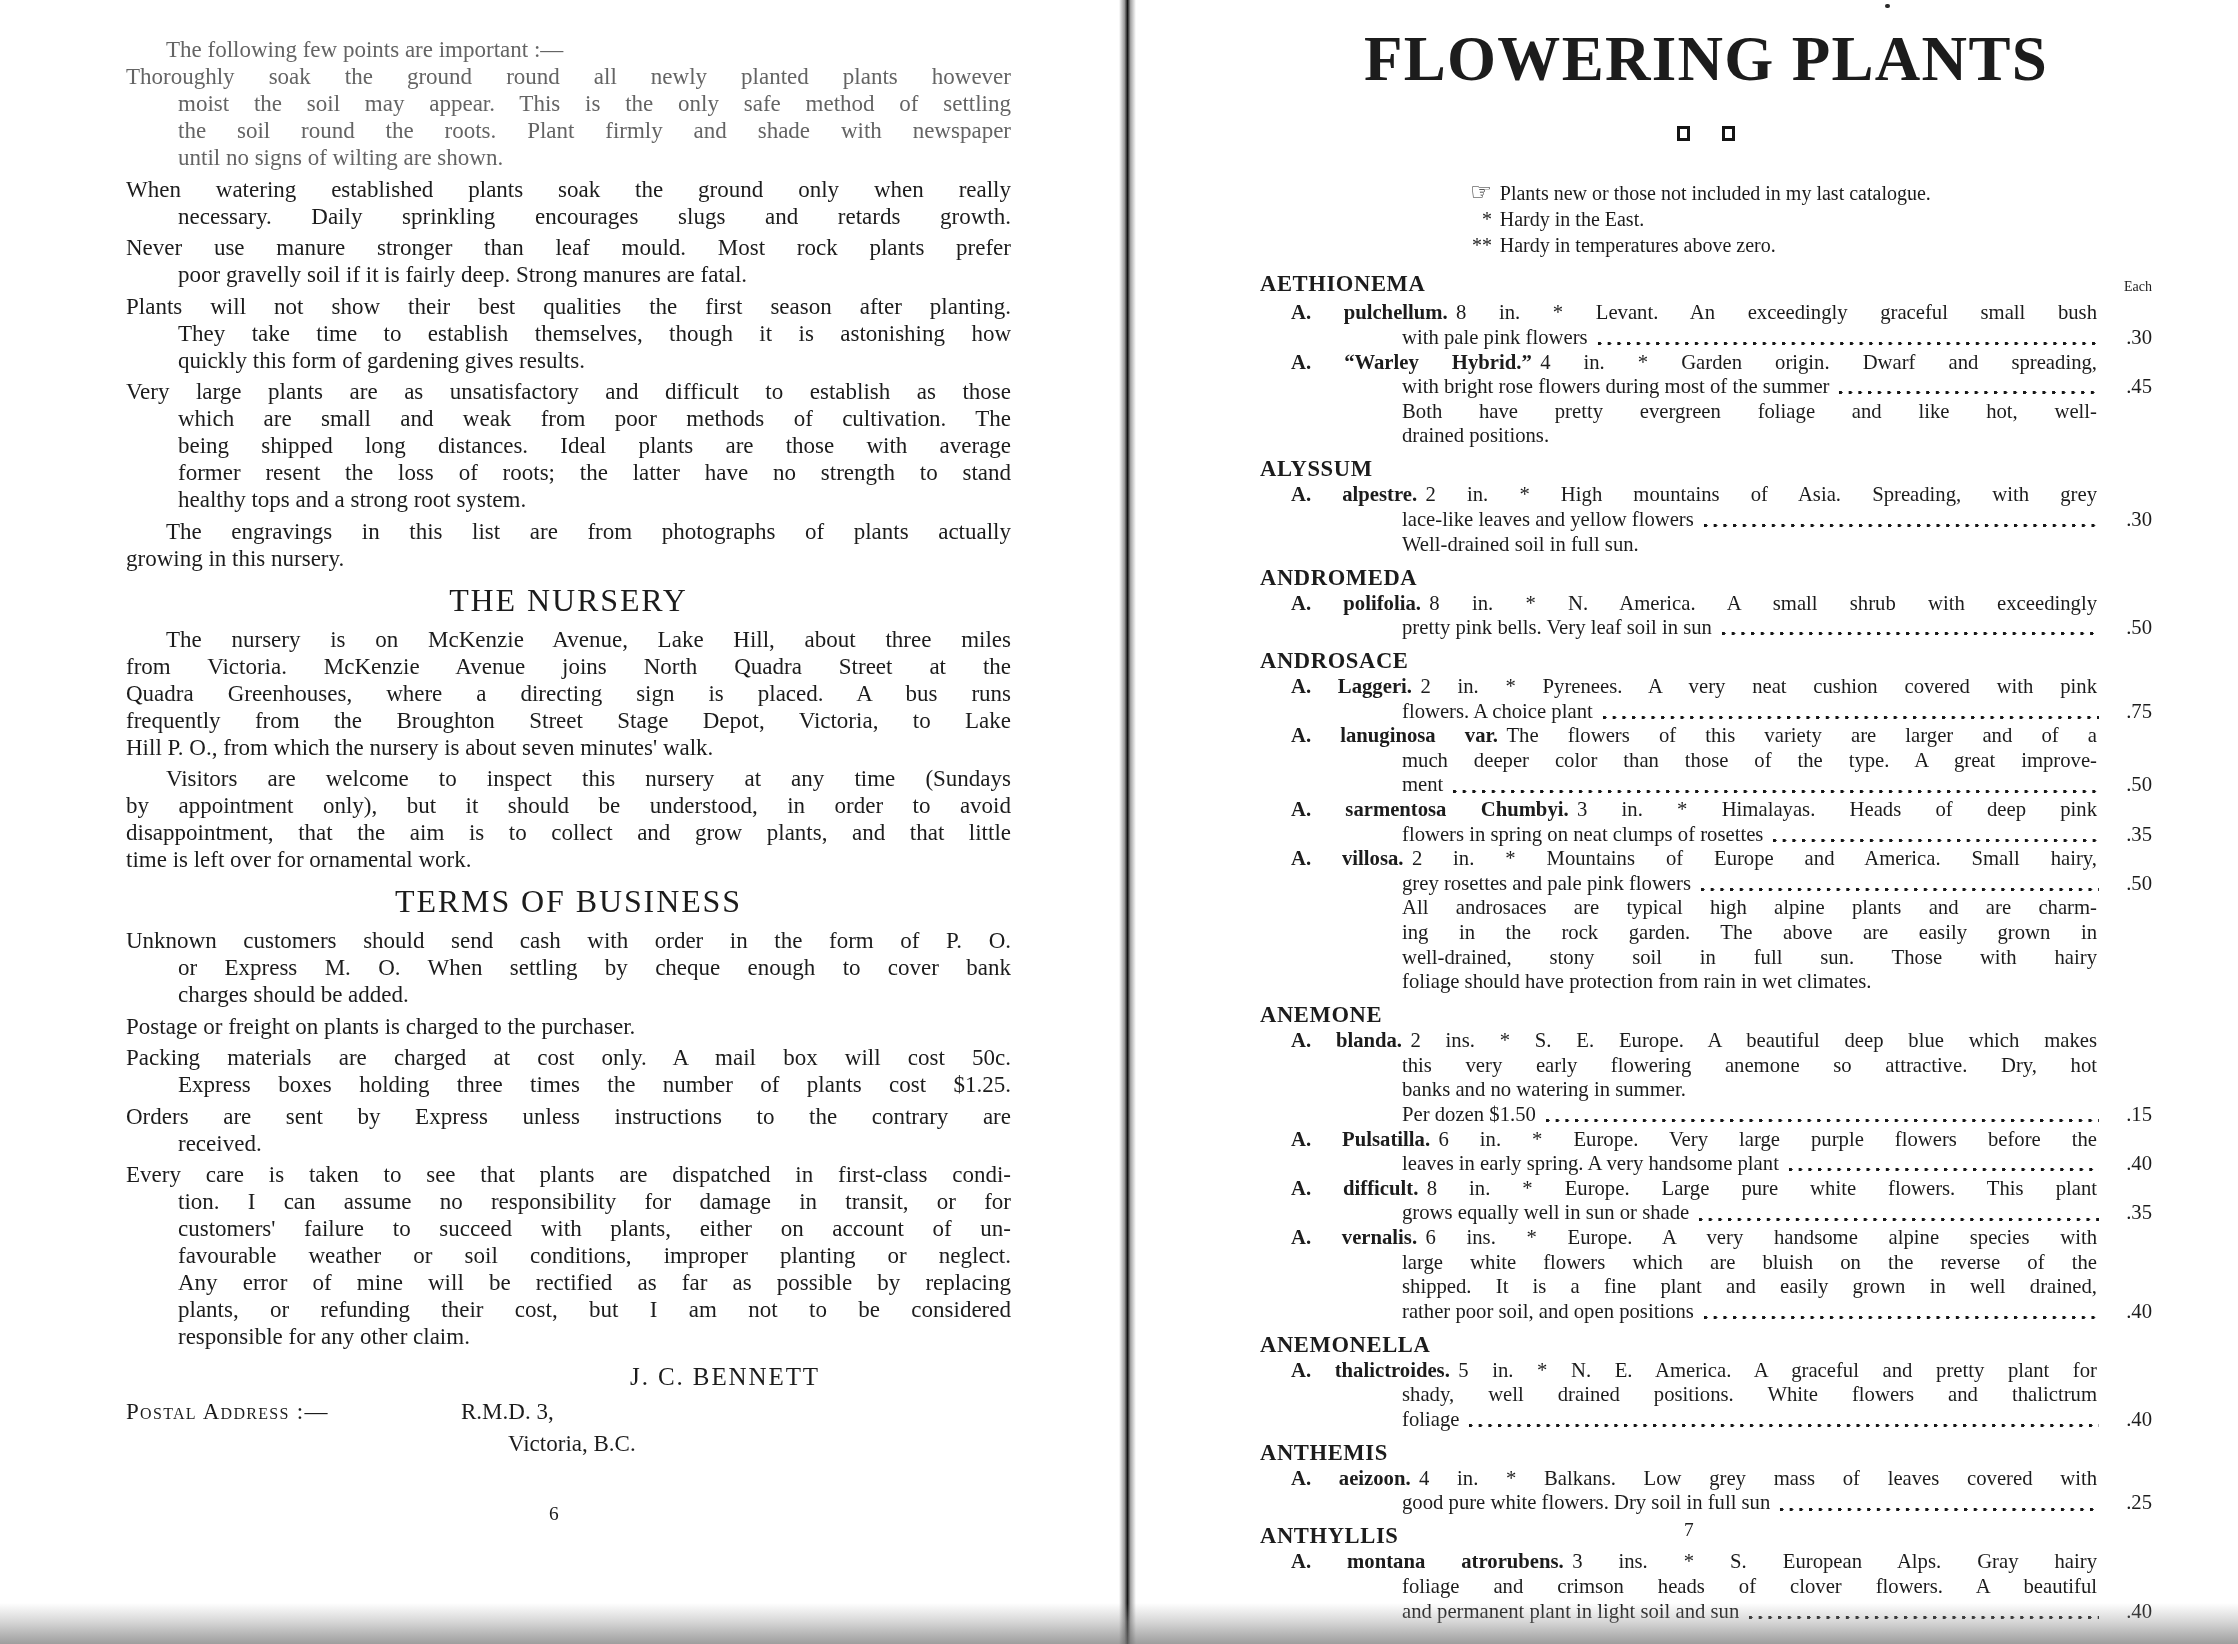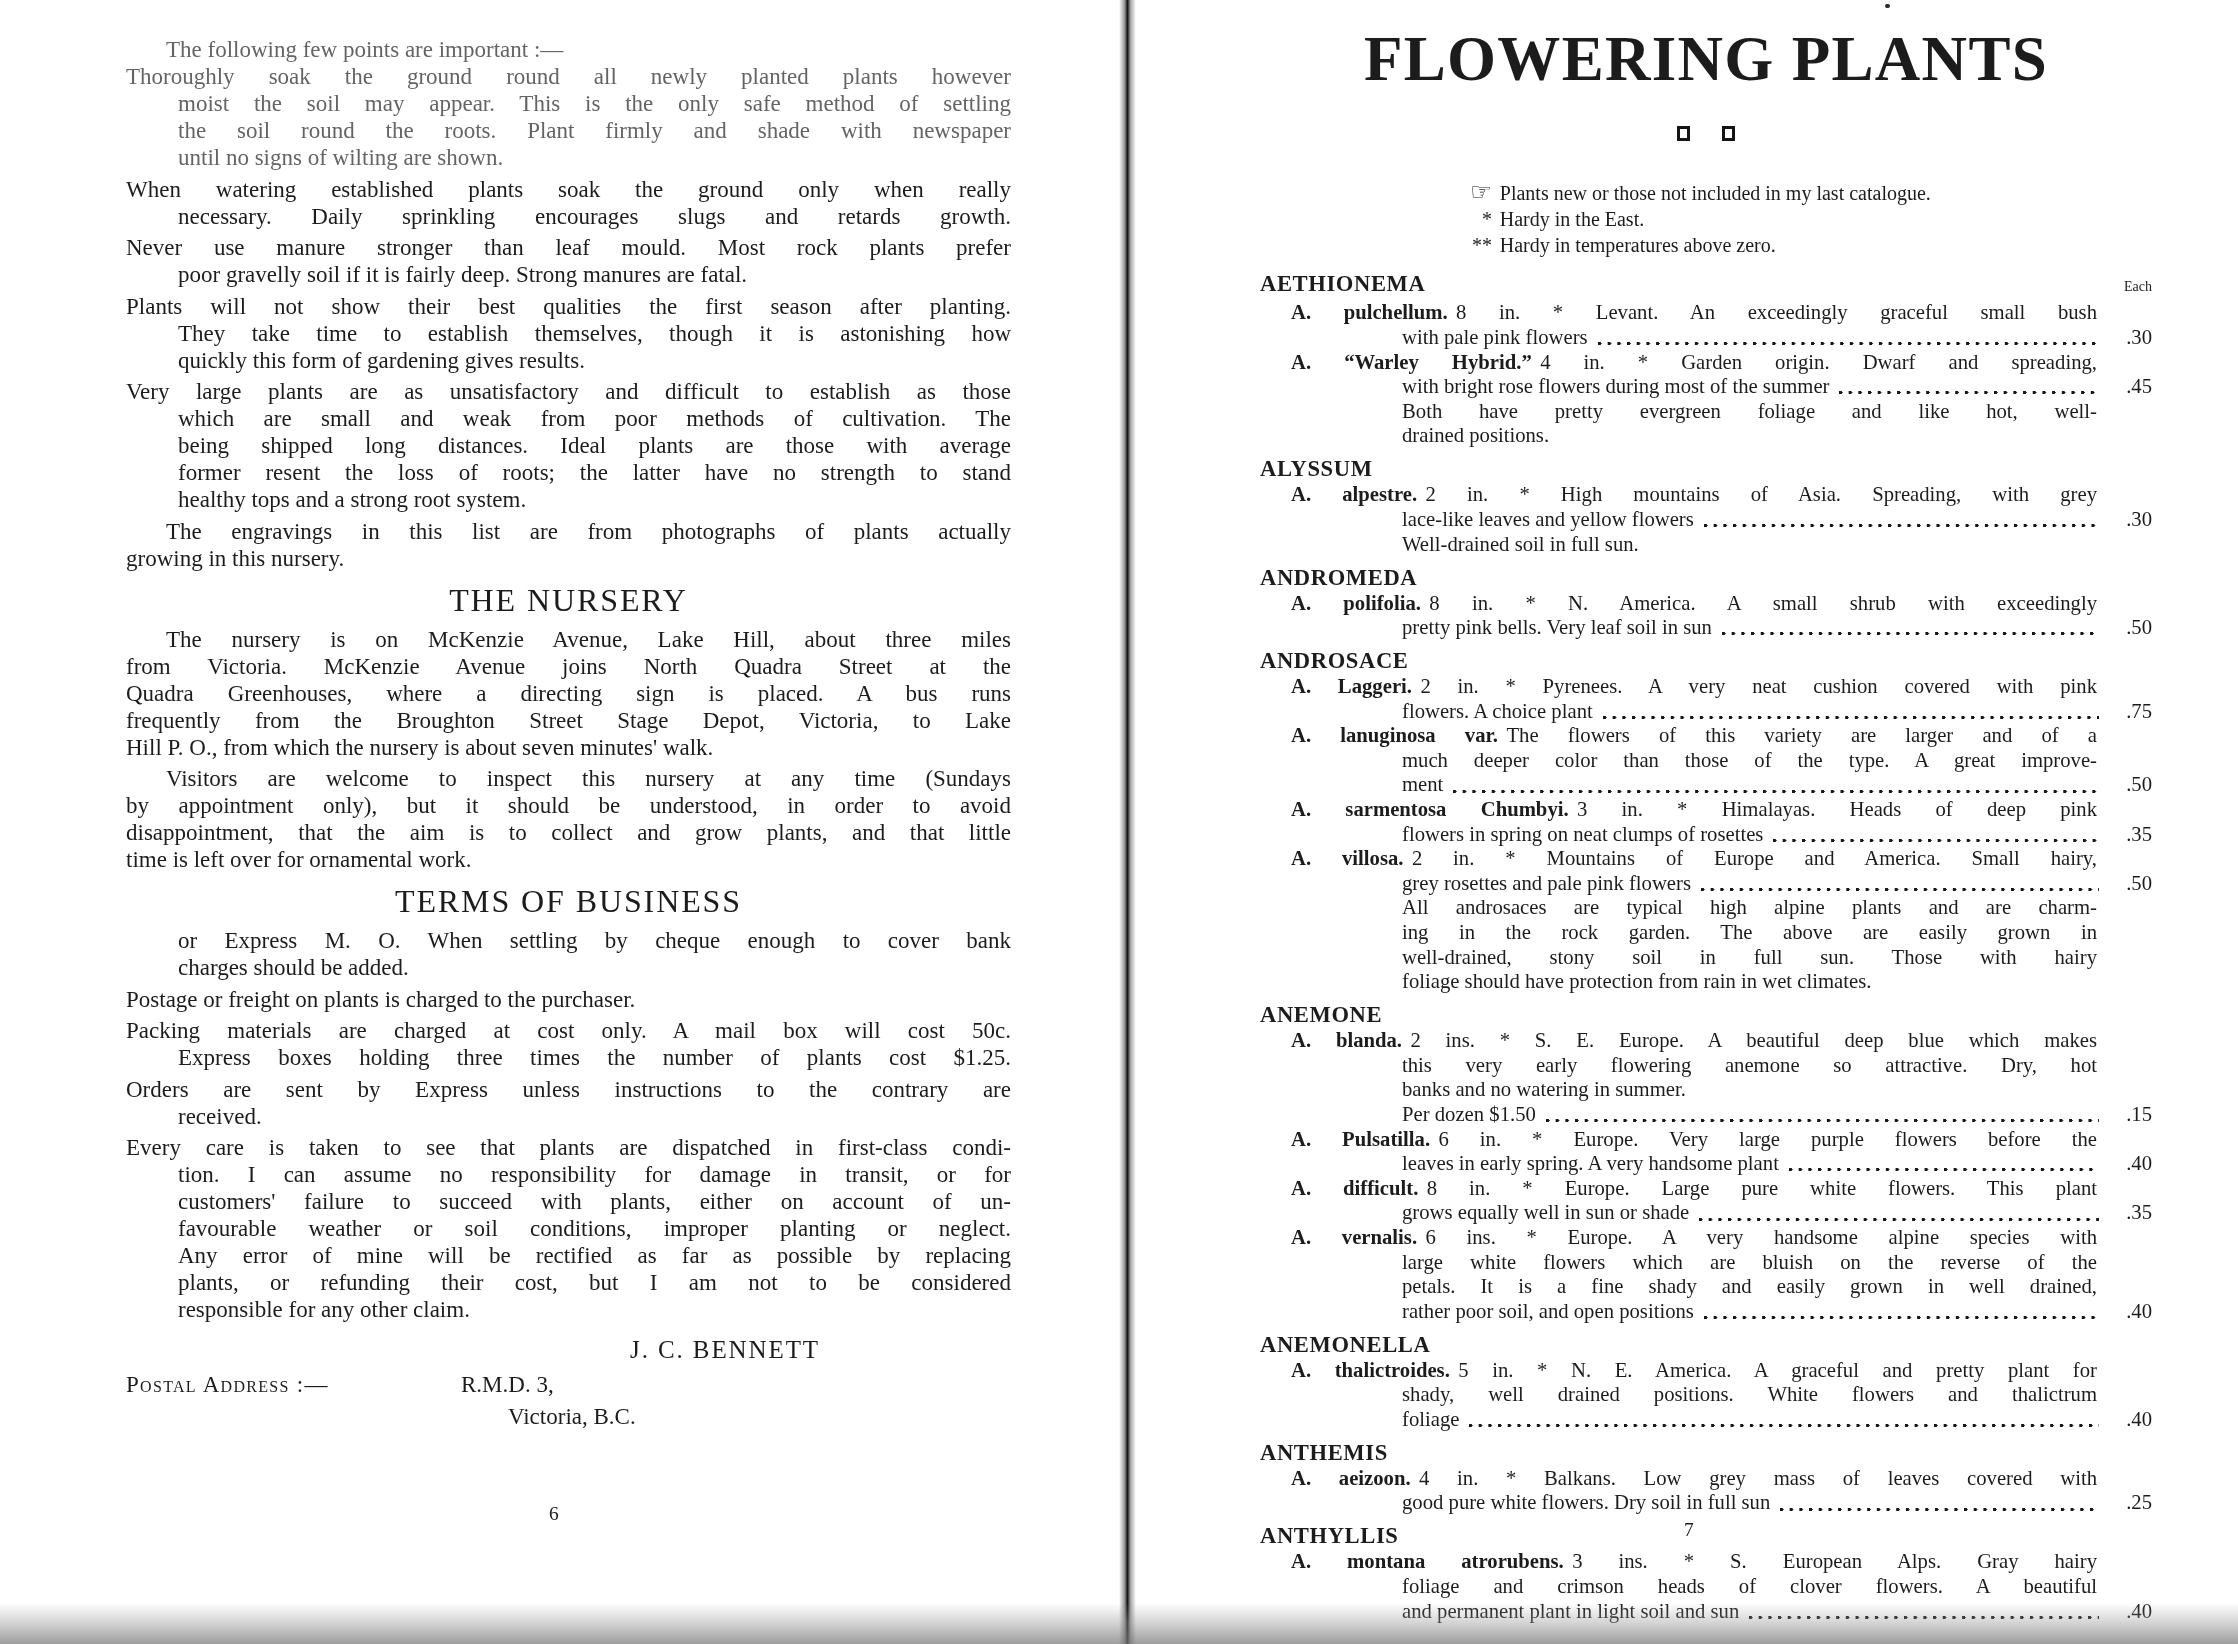--- a/index.html
+++ b/index.html
@@ -109,20 +109,21 @@
           <div class="l-line l-i0">Hill P. O., from which the nursery is about seven minutes' walk.</div>
         </div>
         <div class="l-para">
           <div class="l-line l-i2 j">Visitors are welcome to inspect this nursery at any time (Sundays</div>
           <div class="l-line l-i0 j">by appointment only), but it should be understood, in order to avoid</div>
           <div class="l-line l-i0 j">disappointment, that the aim is to collect and grow plants, and that little</div>
           <div class="l-line l-i0">time is left over for ornamental work.</div>
         </div>
         <div class="l-heading">TERMS OF BUSINESS</div>
         <div class="l-para">
+          <div class="l-line l-i0 j">Unknown customers should send cash with order in the form of P. O.</div>
           <div class="l-line l-i1 j">or Express M. O.  When settling by cheque enough to cover bank</div>
           <div class="l-line l-i1">charges should be added.</div>
         </div>
         <div class="l-para">
           <div class="l-line l-i0">Postage or freight on plants is charged to the purchaser.</div>
         </div>
         <div class="l-para">
           <div class="l-line l-i0 j">Packing materials are charged at cost only.  A mail box will cost 50c.</div>
           <div class="l-line l-i1 j">Express boxes holding three times the number of plants cost $1.25.</div>
         </div>
@@ -253,21 +254,21 @@
           <span class="r-price">.40</span>
         </div>
         <div class="r-line r-i0 j"><span class="r-bold">A. difficult.</span><span class="r-text">8 in.  *  Europe.  Large pure white flowers.  This plant</span></div>
         <div class="r-line r-i1 price">
           <span class="r-text">grows equally well in sun or shade</span>
           <span class="leader"></span>
           <span class="r-price">.35</span>
         </div>
         <div class="r-line r-i0 j"><span class="r-bold">A. vernalis.</span><span class="r-text">6 ins.  *  Europe.  A very handsome alpine species with</span></div>
         <div class="r-line r-i1 j"><span class="r-text">large white flowers which are bluish on the reverse of the</span></div>
-        <div class="r-line r-i1 j"><span class="r-text">petals.  It is a fine shady and easily grown in well drained,</span></div>
+        <div class="r-line r-i1 j"><span class="r-text">shipped.  It is a fine plant and easily grown in well drained,</span></div>
         <div class="r-line r-i1 price">
           <span class="r-text">rather poor soil, and open positions</span>
           <span class="leader"></span>
           <span class="r-price">.40</span>
         </div>
         <div class="r-genus">
           <span class="r-genus-name">ANEMONELLA</span>
         </div>
         <div class="r-line r-i0 j"><span class="r-bold">A. thalictroides.</span><span class="r-text">5 in. * N. E. America.  A graceful and pretty plant for</span></div>
         <div class="r-line r-i1 j"><span class="r-text">shady, well drained positions.  White flowers and thalictrum</span></div>

